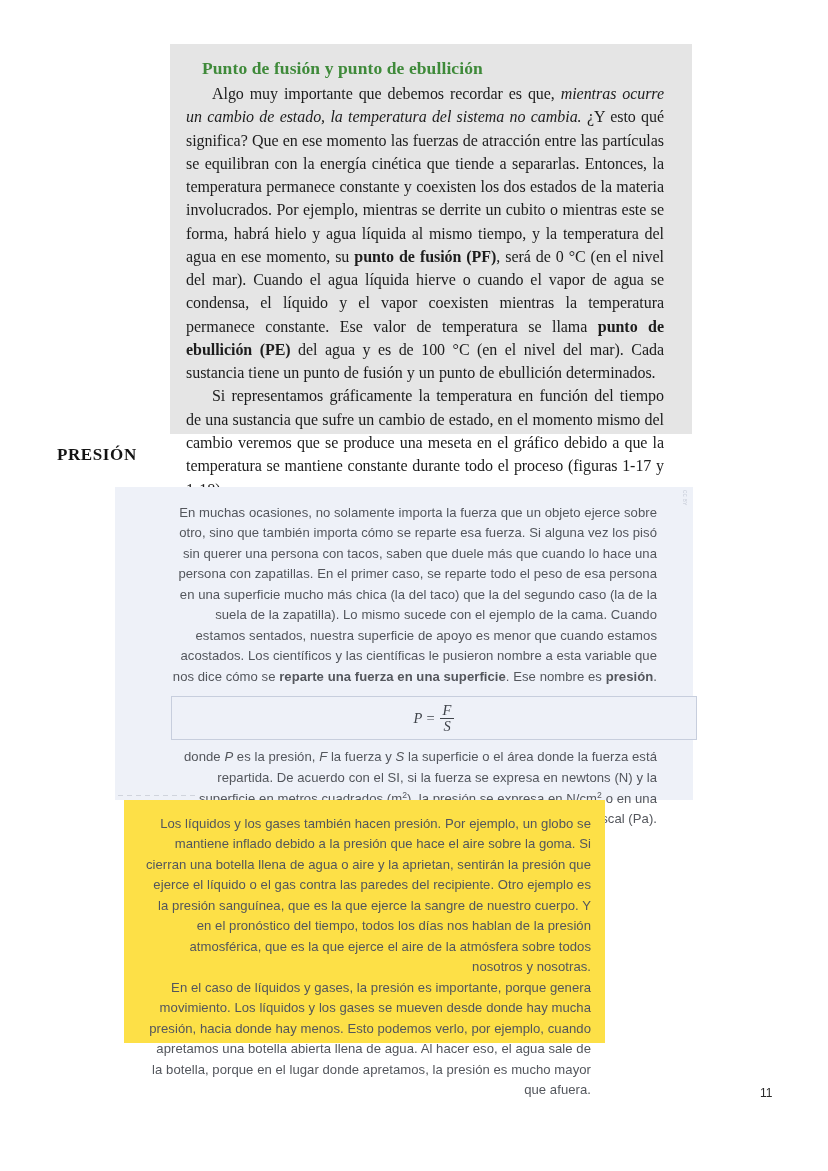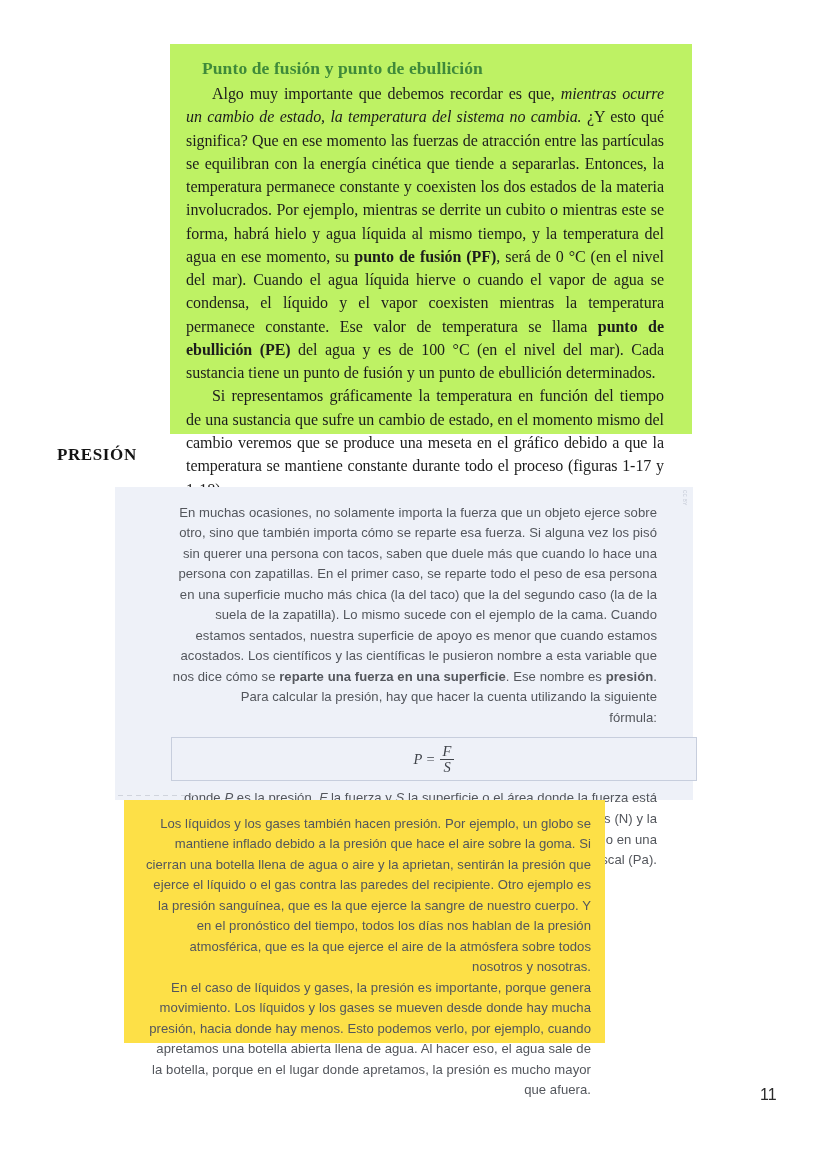--- a/index.html
+++ b/index.html
@@ -16,21 +16,21 @@
     color: #1a1a1a;
   }
 
   
   .block-fusion {
     position: absolute;
     left: 170px;
     top: 44px;
     width: 522px;
     height: 390px;
-    background: #bef264;
+    background: #e5e5e5;
     box-sizing: border-box;
     padding: 14px 28px 10px 16px;
   }
   .block-fusion .heading {
     font-family: "Liberation Serif", serif;
     font-weight: bold;
     font-size: 17.5px;
     color: #3f8a3a;
     letter-spacing: 0.1px;
     margin: 0 0 3px 16px;
@@ -156,42 +156,41 @@
     box-sizing: border-box;
     padding: 14px 14px 10px 21px;
   }
 
   
   .page-number {
     position: absolute;
     left: 760px;
     top: 1086px;
     font-family: "Liberation Sans", sans-serif;
-    font-size: 16px;
+    font-size: 12px;
     color: #2a2a2a;
   }
 
   sup { font-size: 0.66em; vertical-align: super; }
 </style>
 </head>
 <body>
 
 <div class="block-fusion">
   <div class="heading">Punto de fusión y punto de ebullición</div>
   <p><span class="para-text"><span>Algo muy importante que debemos recordar es que, </span><span class="it">mientras ocurre un cambio de estado, la temperatura del sistema no cambia.</span><span> ¿Y esto qué significa? Que en ese momento las fuerzas de atracción entre las partículas se equilibran con la energía cinética que tiende a separarlas. Entonces, la temperatura permanece constante y coexisten los dos estados de la materia involucrados. Por ejemplo, mientras se derrite un cubito o mientras este se forma, habrá hielo y agua líquida al mismo tiempo, y la temperatura del agua en ese momento, su </span><span class="bd">punto de fusión (PF)</span><span>, será de 0 °C (en el nivel del mar). Cuando el agua líquida hierve o cuando el vapor de agua se condensa, el líquido y el vapor coexisten mientras la temperatura permanece constante. Ese valor de temperatura se llama </span><span class="bd">punto de ebullición (PE)</span><span> del agua y es de 100 °C (en el nivel del mar). Cada sustancia tiene un punto de fusión y un punto de ebullición determinados.</span></span></p>
   <p><span class="para-text"><span>Si representamos gráficamente la temperatura en función del tiempo de una sustancia que sufre un cambio de estado, en el momento mismo del cambio veremos que se produce una meseta en el gráfico debido a que la temperatura se mantiene constante durante todo el proceso (figuras 1-17 y 1-18).</span></span></p>
 </div>
 
 <div class="section-heading">PRESIÓN</div>
 
 <div class="block-presion">
   <div class="credit">CC BY</div>
 
   <p><span class="para-text"><span>En muchas ocasiones, no solamente importa la fuerza que un objeto ejerce sobre otro, sino que también importa cómo se reparte esa fuerza. Si alguna vez los pisó sin querer una persona con tacos, saben que duele más que cuando lo hace una persona con zapatillas. En el primer caso, se reparte todo el peso de esa persona en una superficie mucho más chica (la del taco) que la del segundo caso (la de la suela de la zapatilla). Lo mismo sucede con el ejemplo de la cama. Cuando estamos sentados, nuestra superficie de apoyo es menor que cuando estamos acostados. Los científicos y las científicas le pusieron nombre a esta variable que nos dice cómo se </span><span class="bd">reparte una fuerza en una superficie</span><span>. Ese nombre es </span><span class="bd">presión</span><span>.</span></span></p>
-  <p class="indent"><span class="para-text"><span>Para calcular la presión, hay que hacer la cuenta utilizando la siguiente fórmula:</span></span></p>
 
   <div class="formula-box">
     <span class="formula">
       <span class="var">P</span>
       <span>=</span>
       <span class="frac">
         <span class="num">F</span>
         <span class="den">S</span>
       </span>
     </span>

